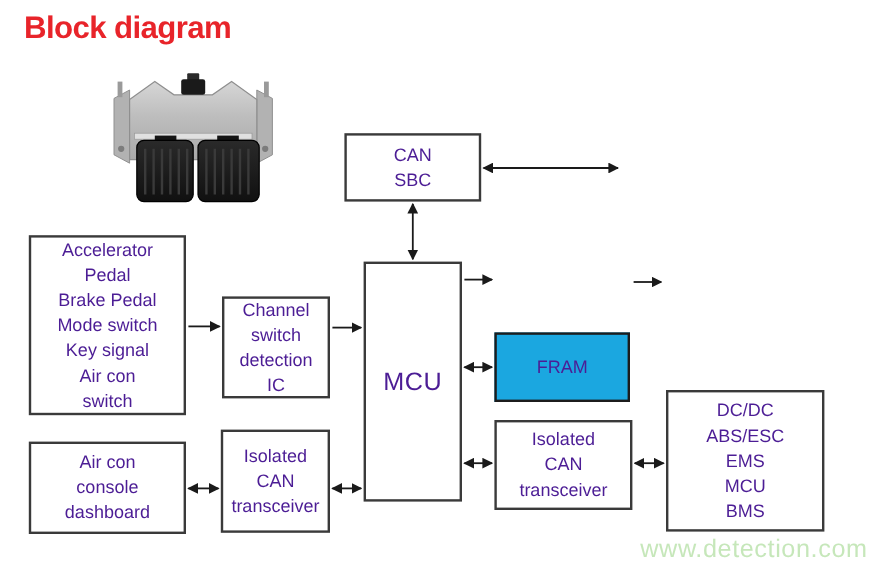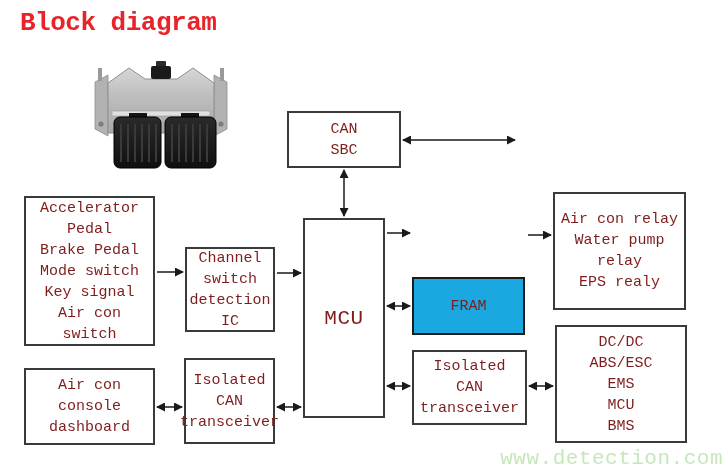--- a/index.html
+++ b/index.html
@@ -1,28 +1,28 @@
 <!DOCTYPE html>
 <html><head>
 <meta charset="utf-8">
 <style>
   html,body{margin:0;padding:0;background:#ffffff;}
   .canvas{
     position:relative;width:727px;height:471px;background:#ffffff;overflow:hidden;
-    font-family:Liberation Mono, monospace;color:#1a1a1a;
+    font-family:Liberation Sans, sans-serif;color:#1a1a1a;
   }
   .title{
     position:absolute;left:20px;top:8px;margin:0;
     font-size:26px;font-weight:bold;letter-spacing:-0.5px;
   }
   .box{
     position:absolute;background:#ffffff;border:2px solid #3a3a3a;
     display:flex;align-items:center;justify-content:center;
     text-align:center;font-size:15px;line-height:21px;white-space:pre-line;
-    box-sizing:border-box;color:#7f1d1d;
+    box-sizing:border-box;color:#4c1d95;
   }
   .box.accent{border-color:#1c1c1c;}
   .box.mcu-box{font-size:21px;letter-spacing:0.5px;}
   .arrows{position:absolute;left:0;top:0;width:727px;height:471px;pointer-events:none;}
   .ecu{position:absolute;left:85px;top:58px;width:152px;height:122px;}
   .watermark{
     position:absolute;right:4px;bottom:1px;
     font-size:21px;letter-spacing:0.5px;
   }
 </style>
@@ -97,24 +97,20 @@
 
   <div class="box mcu-box" style="left:303px;top:218px;width:82px;height:200px;">MCU</div>
 
   <div class="box" style="left:287px;top:111px;width:114px;height:57px;">CAN
 SBC</div>
 
 
 
   <div class="box accent" style="left:412px;top:277px;width:113px;height:58px;background:#1ba7e0;">FRAM</div>
 
-  <div class="box" style="left:553px;top:192px;width:133px;height:118px;">Air con relay
-Water pump
-relay
-EPS realy</div>
 
   <div class="box" style="left:412px;top:350px;width:115px;height:75px;">Isolated
 CAN
 transceiver</div>
 
   <div class="box" style="left:555px;top:325px;width:132px;height:118px;">DC/DC
 ABS/ESC
 EMS
 MCU
 BMS</div>

